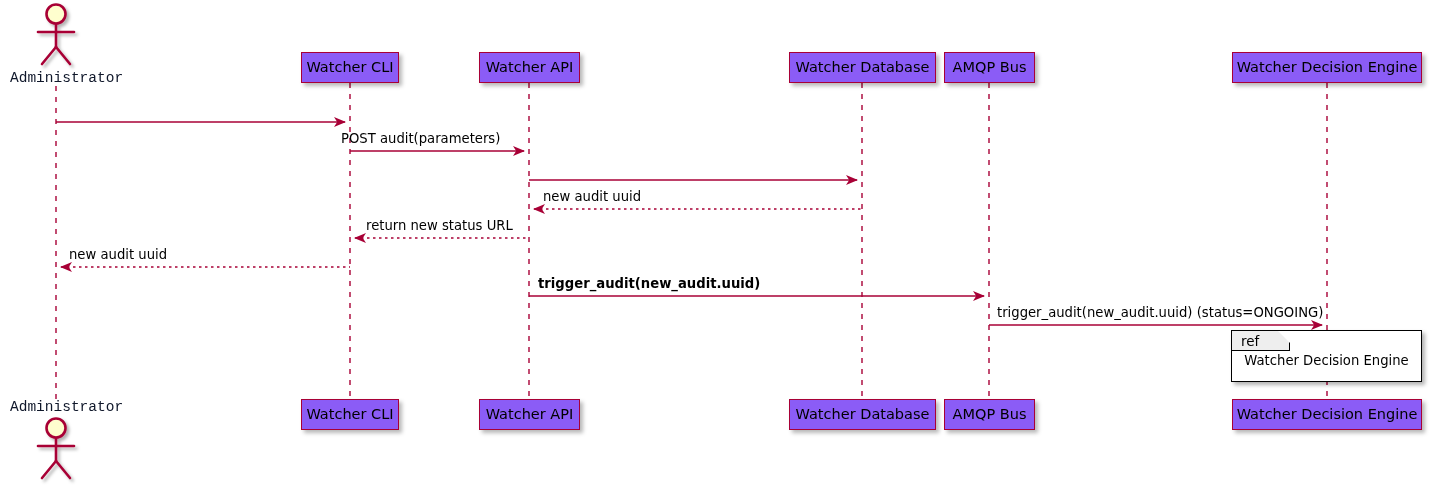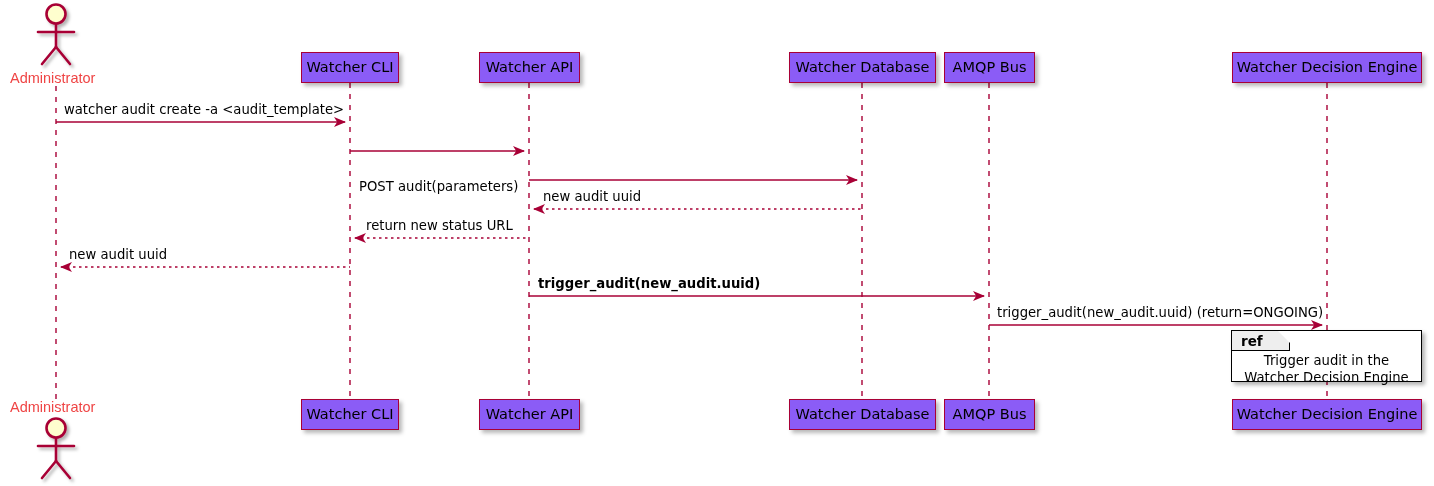--- a/index.html
+++ b/index.html
@@ -35,23 +35,23 @@
     justify-content: center;
     color: #000000;
     font-size: 14.5px;
     font-family: "DejaVu Sans", sans-serif;
     white-space: nowrap;
     line-height: 1;
   }
   .actor-label {
     position: absolute;
     font-size: 14.5px;
-    color: #ef4444;
+    color: #0f172a;
     white-space: nowrap;
-    font-family: Liberation Sans, sans-serif;
+    font-family: Liberation Mono, monospace;
   }
   .msg-label {
     position: absolute;
     font-size: 13.2px;
     color: #000000;
     white-space: nowrap;
     font-family: "DejaVu Sans", sans-serif;
     line-height: 1;
   }
   .ref-frame {
@@ -69,21 +69,21 @@
     background: #EEEEEE;
     border-right: 1.6px solid #000000;
     border-bottom: 1.6px solid #000000;
     box-sizing: border-box;
   }
   .ref-tab-label {
     position: absolute;
     left: 9px;
     top: 2px;
     font-size: 13.5px;
-    font-weight: bold;
+    font-weight: normal;
     color: #000000;
     font-family: "DejaVu Sans", sans-serif;
   }
   .ref-body {
     position: absolute;
     left: 0;
     top: 22px;
     width: 100%;
     text-align: center;
     font-size: 13.2px;
@@ -176,30 +176,28 @@
   <div class="participant-box" style="left:789px; top:399px; width:147px; height:31px;">
     <span>Watcher Database</span>
   </div>
   <div class="participant-box" style="left:944px; top:399px; width:91px; height:31px;">
     <span>AMQP Bus</span>
   </div>
   <div class="participant-box" style="left:1232px; top:399px; width:190px; height:31px;">
     <span>Watcher Decision Engine</span>
   </div>
 
-  <div class="msg-label" style="left:64px; top:103px;">watcher audit create -a &lt;audit_template&gt;</div>
-  <div class="msg-label" style="left:359px; top:132px;margin-top:48px;">POST audit(parameters)</div>
+  <div class="msg-label" style="left:341px; top:132px;">POST audit(parameters)</div>
   <div class="msg-label" style="left:543px; top:190px;">new audit uuid</div>
   <div class="msg-label" style="left:366px; top:219px;">return new status URL</div>
   <div class="msg-label" style="left:69px; top:248px;">new audit uuid</div>
   <div class="msg-label" style="left:538px; top:277px;font-weight:bold;">trigger_audit(new_audit.uuid)</div>
-  <div class="msg-label" style="left:997px; top:306px;">trigger_audit(new_audit.uuid) (return=ONGOING)</div>
+  <div class="msg-label" style="left:997px; top:306px;">trigger_audit(new_audit.uuid) (status=ONGOING)</div>
 
   <div class="ref-frame" style="left:1231px; top:330px; width:191px; height:52px;">
     <div class="ref-tab" style="width:58px; clip-path: polygon(0 0, 46px 0, 58px 12px, 58px 100%, 0 100%);"></div>
     <div class="ref-tab-label">ref</div>
     <div class="ref-body">
-      <div>Trigger audit in the</div>
       <div>Watcher Decision Engine</div>
     </div>
   </div>
 
 </div>
 
 </body></html>

